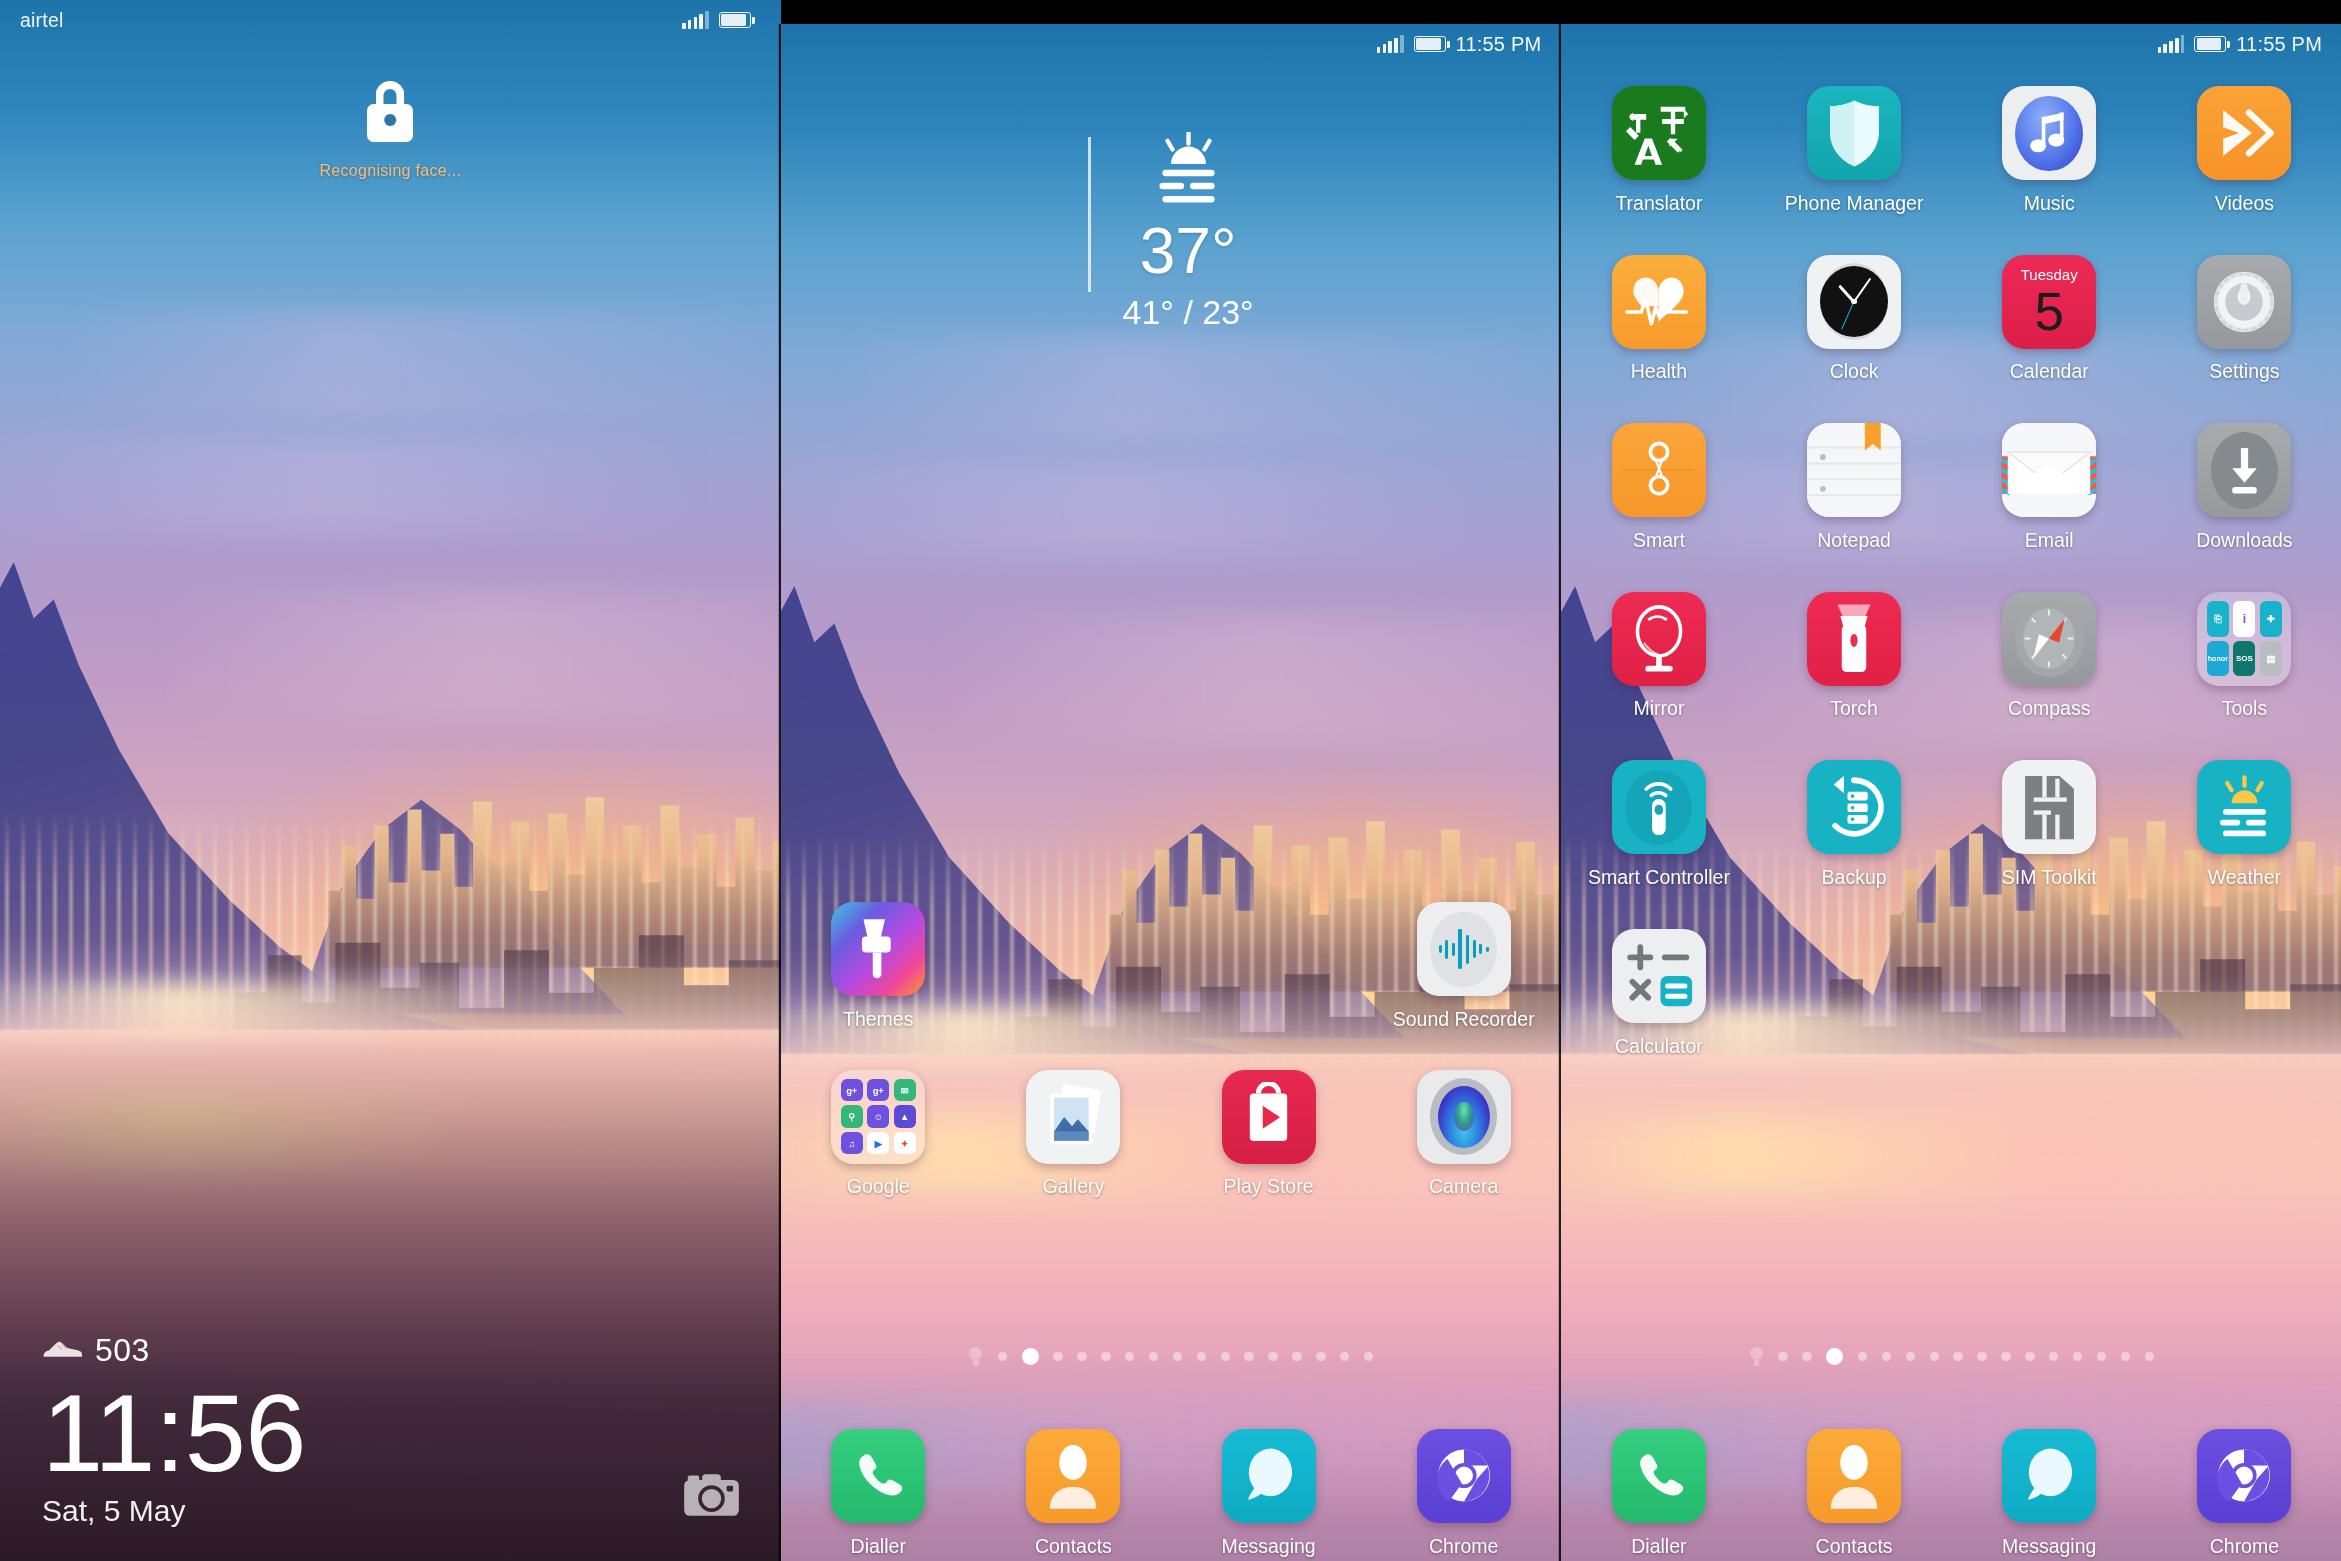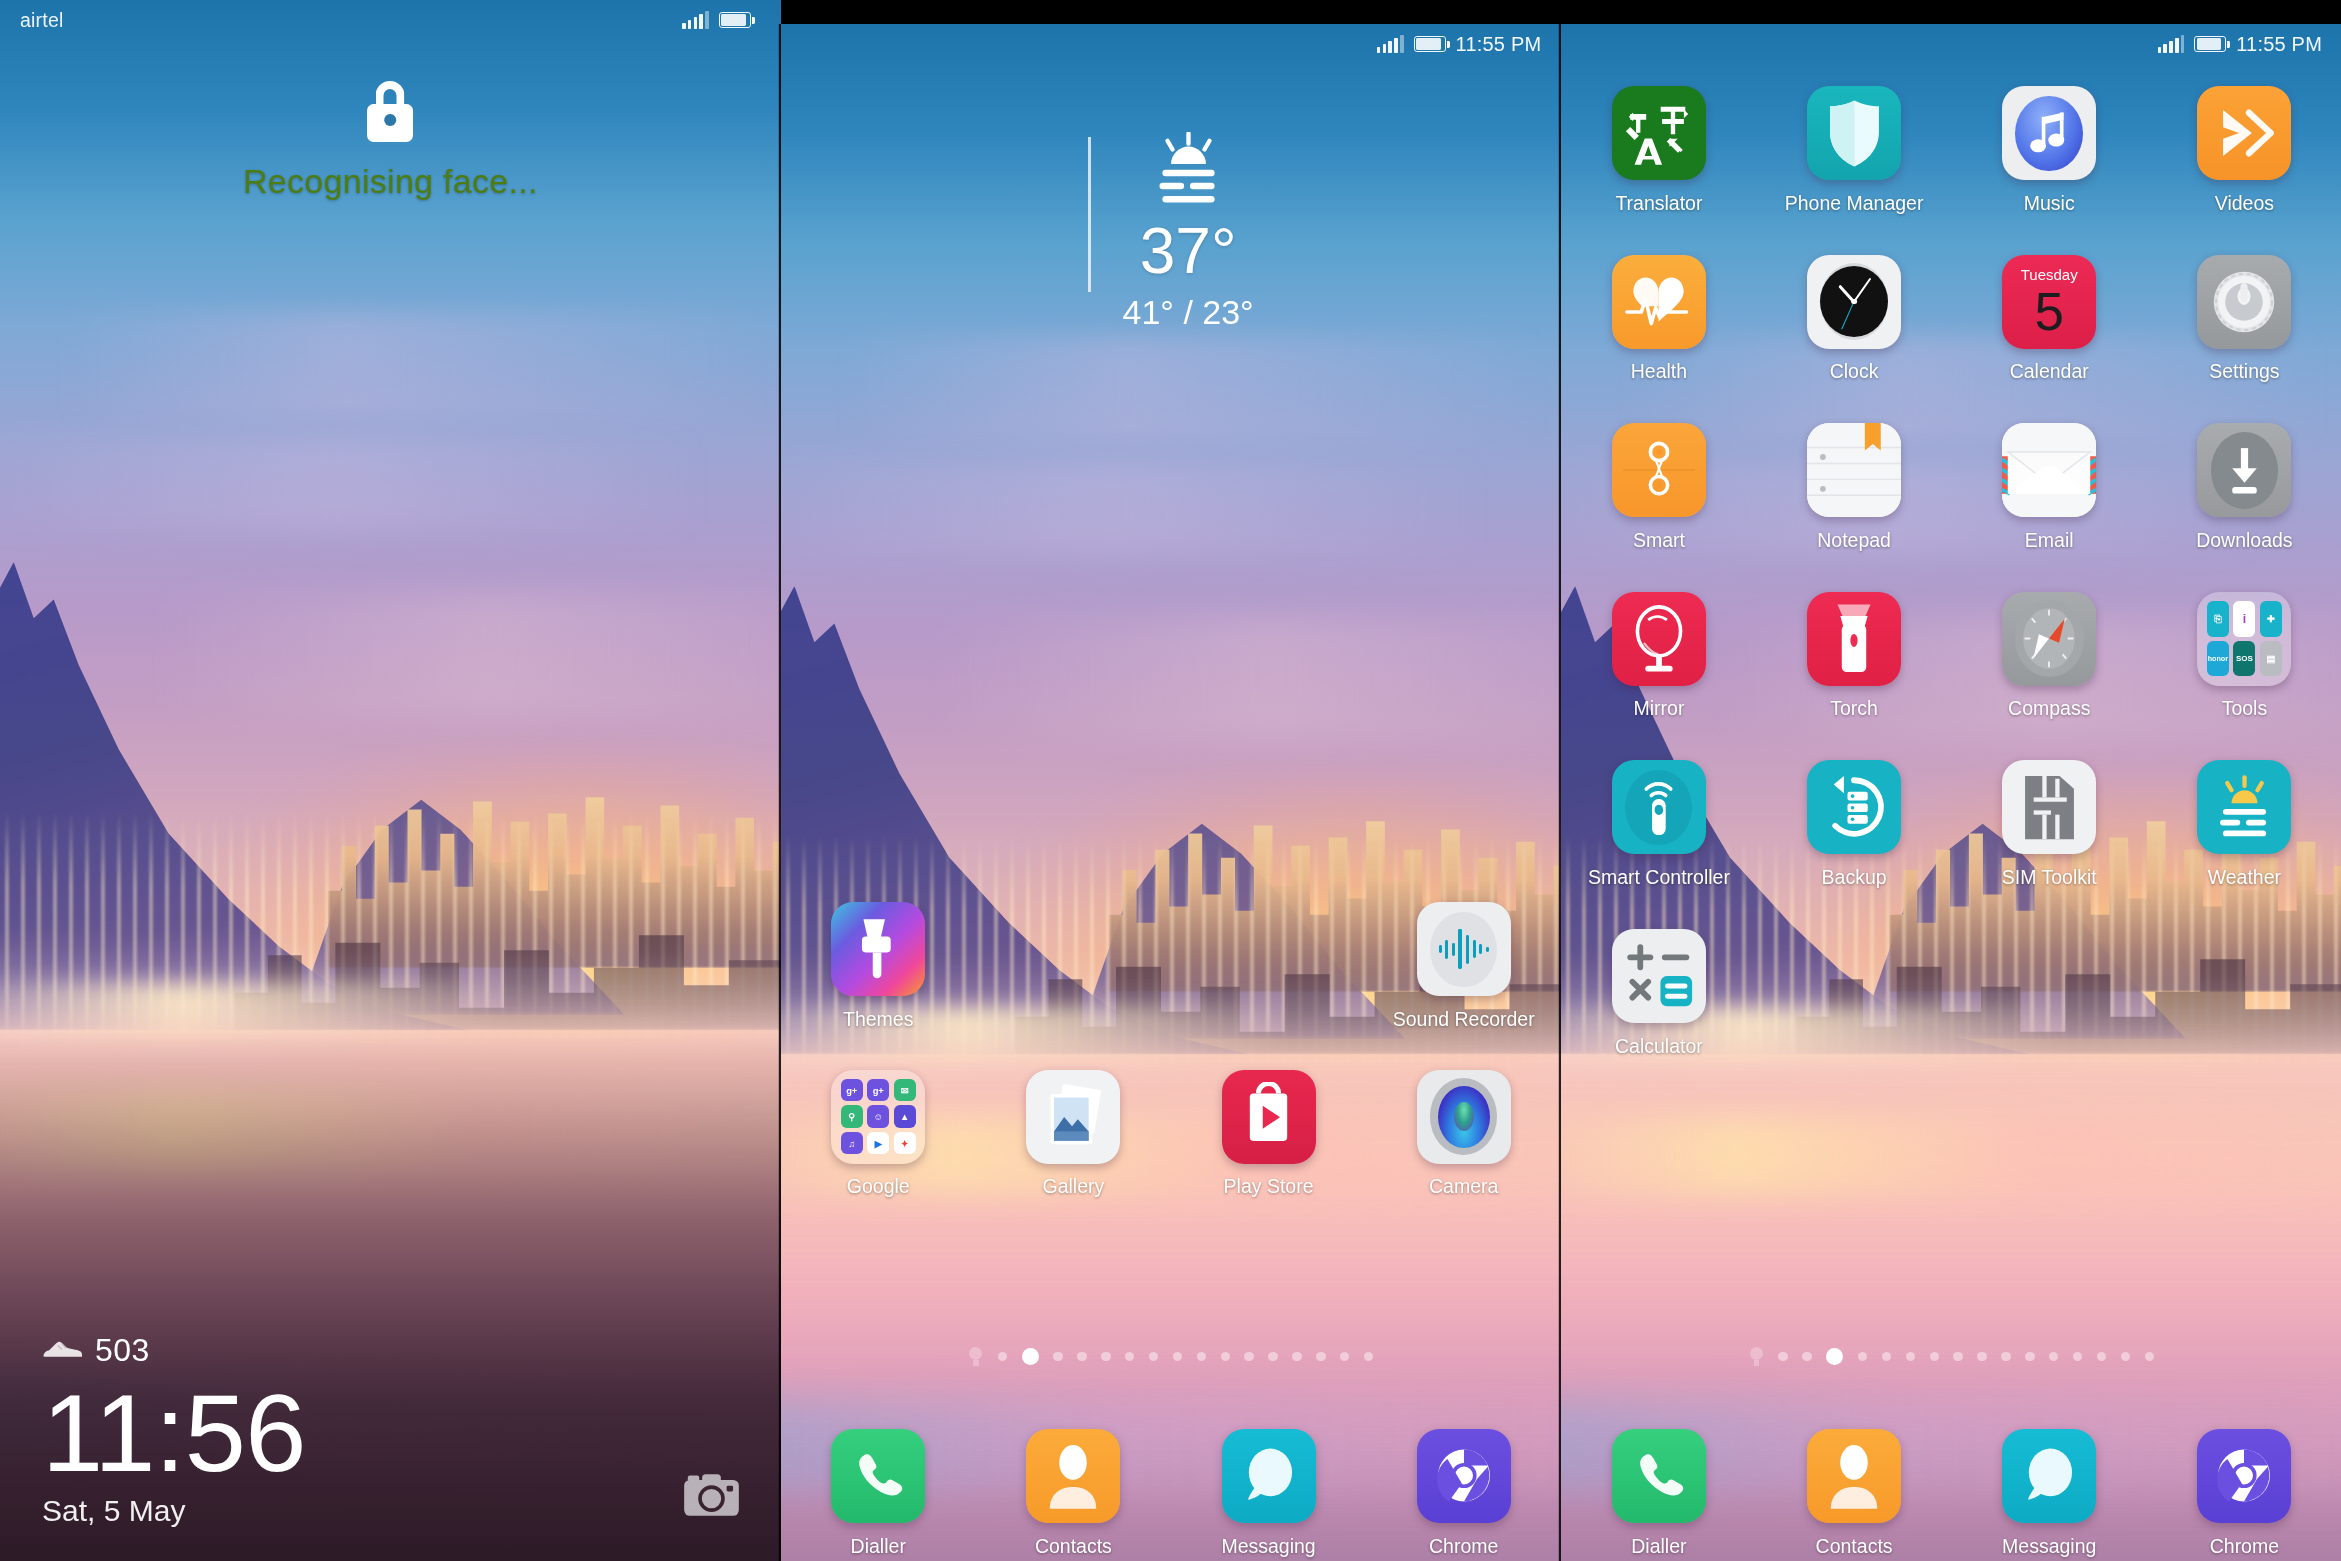--- a/index.html
+++ b/index.html
@@ -136,21 +136,21 @@
   .lock-center { position:absolute; top:81px; left:0; width:100%;
     display:flex; flex-direction:column; align-items:center; z-index:20; }
   .lockicon { width:46px; height:61px; position:relative; margin-bottom:20px; }
   .lockicon .shackle { position:absolute; left:50%; transform:translateX(-50%);
     top:0; width:29px; height:29px; border:8px solid #fff; border-bottom:none;
     border-radius:14.5px 14.5px 0 0; }
   .lockicon .body { position:absolute; bottom:0; left:0; width:46px; height:38px;
     background:#fff; border-radius:6.5px; }
   .lockicon .key { position:absolute; bottom:16px; left:50%; transform:translateX(-50%);
     width:11.6px; height:11.6px; background:#2e78a8; border-radius:50%; }
-  .lock-msg { color:#4d7c0f; font-size:34px; letter-spacing:0.3px;
+  .lock-msg { color:#fdba74; font-size:16px; letter-spacing:0.3px;
     text-shadow:0 0.7px 2.9px rgba(0,0,0,.28); }
 
   .lock-bottom { position:absolute; left:42px; bottom:33px; z-index:20; color:#fff; }
   .steps { display:flex; align-items:center; gap:13px; margin-bottom:10px; }
   .shoe { width:40px; height:24.6px; position:relative; }
   .shoe svg { display:block; }
   .steps-count { font-size:32px; letter-spacing:0.4px; }
   .lock-time { font-size:110px; line-height:.98; font-weight:300; letter-spacing:-0.7px; }
   .lock-date { font-size:30px; margin-top:7.2px; opacity:.93; font-weight:300; }
   .cam-btn { position:absolute; right:40px; bottom:42px; width:59px; height:48px;

